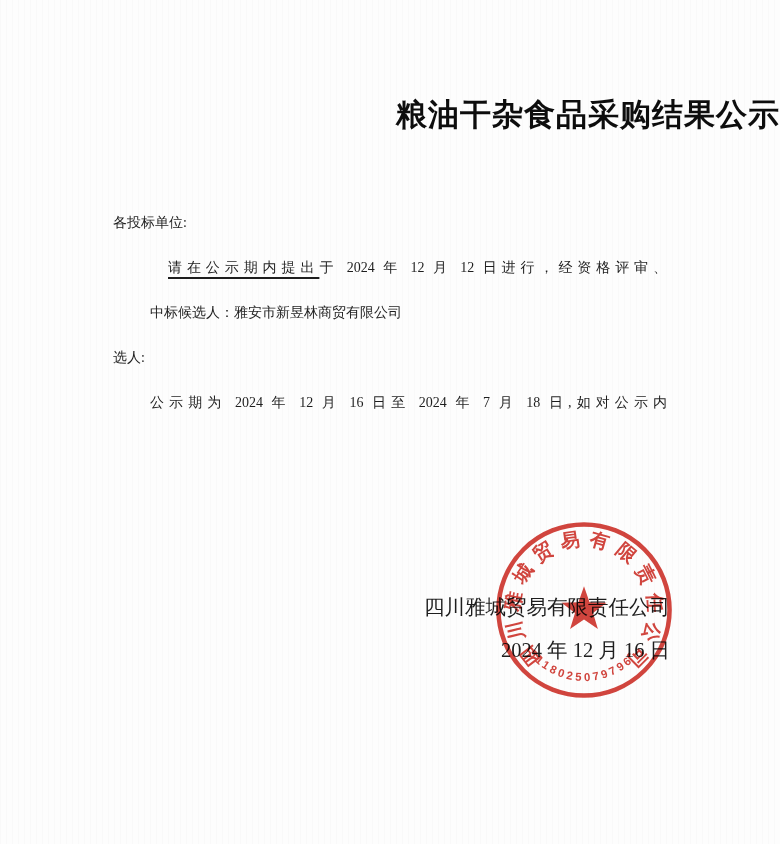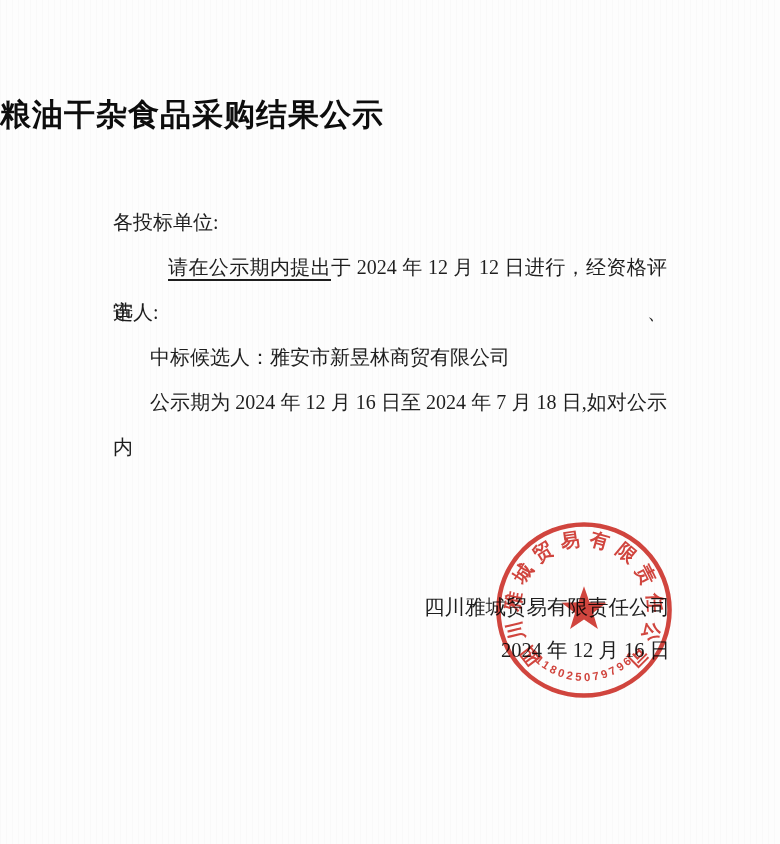--- a/index.html
+++ b/index.html
@@ -7,27 +7,27 @@
     position:relative;
     width:780px;height:844px;
     background-color:#fdfdfd;
     background-image:repeating-linear-gradient(90deg, rgba(0,0,0,0.015) 0 1px, transparent 1px 6px);
     font-family:"Liberation Serif","DejaVu Serif",serif;
     color:#1e1e1e;
     overflow:hidden;
   }
   .title{
     position:absolute;top:94px;left:0;width:100%;
-    text-align:left;
+    text-align:right;
     font-size:31px;font-weight:bold;color:#0d0d0d;
     letter-spacing:1px;
   }
   .textblock{
     position:absolute;top:200px;left:113px;width:554px;
-    font-size:20px;
+    font-size:14px;
   }
   .line{height:45px;line-height:45px;white-space:nowrap;}
   .jline{text-align:justify;text-align-last:justify;white-space:normal;}
   .indent-big{text-indent:55px;}
   .indent-std{text-indent:37px;}
   .u{text-decoration:underline;text-underline-offset:5px;text-decoration-thickness:1.5px;}
   .signature{
     position:absolute;top:586px;right:110px;
     text-align:right;font-size:20.5px;color:#1e1e1e;
   }
@@ -42,22 +42,22 @@
 </head>
 <body>
 
 <div class="page">
 
   <div class="title">粮油干杂食品采购结果公示</div>
 
   <div class="textblock">
     <div class="line">各投标单位:</div>
     <div class="line jline indent-big"><span class="u">请在公示期内提出</span><span>于 2024 年 12 月 12 日进行，经资格评审、</span></div>
+    <div class="line indent-std">中标候选人：雅安市新昱林商贸有限公司</div>
     <div class="line">选人:</div>
-    <div class="line indent-std">中标候选人：雅安市新昱林商贸有限公司</div>
     <div class="line jline indent-std">公示期为 2024 年 12 月 16 日至 2024 年 7 月 18 日,如对公示内</div>
   </div>
 
   <div class="signature">
     <div class="sig-line">四川雅城贸易有限责任公司</div>
     <div class="sig-line">2024 年 12 月 16 日</div>
   </div>
 
   <div class="seal">
     <svg viewBox="0 0 200 200" xmlns="http://www.w3.org/2000/svg">

